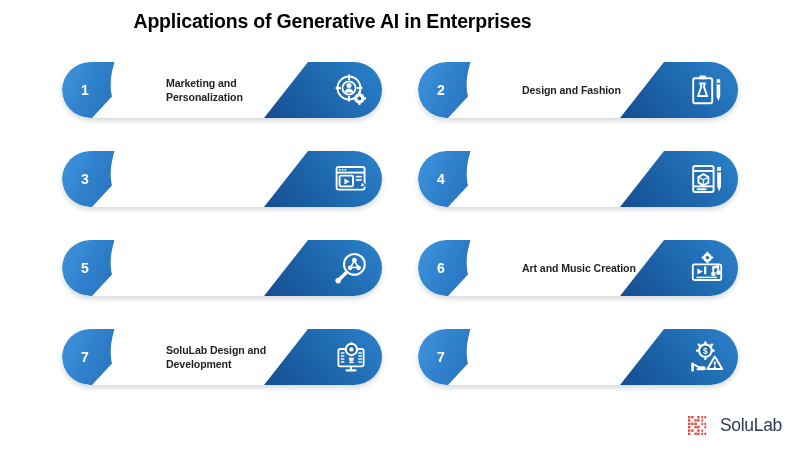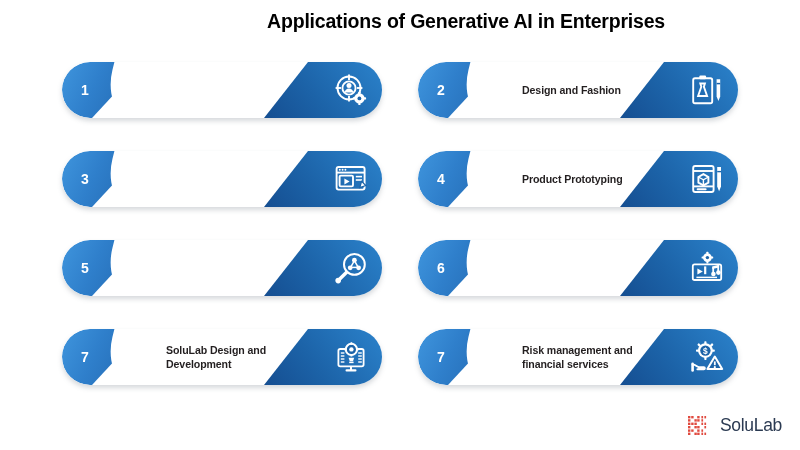--- a/index.html
+++ b/index.html
@@ -15,21 +15,21 @@
     overflow: hidden;
     position: relative;
   }
 
   
   .page-title {
     position: absolute;
     top: 10px;
     left: 0;
     width: 665px;
-    text-align: right;
+    text-align: center;
     font-size: 19.5px;
     font-weight: bold;
     color: #000000;
     letter-spacing: -0.2px;
   }
 
   
   .cards-grid {
     position: absolute;
     top: 62px;
@@ -169,20 +169,21 @@
 
 <div class="cards-grid">
 
   <div class="card">
     <div class="card-body"></div>
     <div class="card-num-wrap">
       <div class="card-num-shape"></div>
       <div class="card-num-curve"></div>
     </div>
     <div class="card-num">1</div>
+    <div class="card-label">Marketing and Personalization</div>
     <div class="card-iconpanel"></div>
     <div class="card-icon">
       <svg viewBox="0 0 34 34" fill="none" stroke="#ffffff" stroke-width="1.9">
         <circle cx="15" cy="15" r="11.5"></circle>
         <circle cx="15" cy="15" r="6.6"></circle>
         <line x1="15" y1="1.6" x2="15" y2="7"></line>
         <line x1="15" y1="23" x2="15" y2="28.4"></line>
         <line x1="1.6" y1="15" x2="7" y2="15"></line>
         <line x1="23" y1="15" x2="28.4" y2="15"></line>
         <circle cx="15" cy="12.6" r="2.5" fill="#ffffff" stroke="none"></circle>
@@ -245,21 +246,20 @@
     </div>
   </div>
 
   <div class="card">
     <div class="card-body"></div>
     <div class="card-num-wrap">
       <div class="card-num-shape"></div>
       <div class="card-num-curve"></div>
     </div>
     <div class="card-num">4</div>
-    <div class="card-label">Product Prototyping</div>
     <div class="card-iconpanel"></div>
     <div class="card-icon">
       <svg viewBox="0 0 34 34" fill="none" stroke="#ffffff" stroke-width="1.9">
         <rect x="3.2" y="4" width="20.4" height="26" rx="2"></rect>
         <line x1="3.2" y1="9" x2="23.6" y2="9"></line>
         <line x1="3.2" y1="24.4" x2="23.6" y2="24.4"></line>
         <path d="M13.4 12.2l5 2.8v5.6l-5 2.8-5-2.8V15z"></path>
         <path d="M8.4 15l5 2.8 5-2.8M13.4 17.8v5.6" stroke-width="1.4"></path>
         <rect x="6.6" y="26.2" width="10" height="2" rx="1" fill="#ffffff" stroke="none"></rect>
         <path d="M27.2 5h3.8v19.6l-1.9 4.6-1.9-4.6z" fill="#ffffff" stroke="none"></path>
@@ -295,20 +295,21 @@
     </div>
   </div>
 
   <div class="card">
     <div class="card-body"></div>
     <div class="card-num-wrap">
       <div class="card-num-shape"></div>
       <div class="card-num-curve"></div>
     </div>
     <div class="card-num">6</div>
+    <div class="card-label">Art and Music Creation</div>
     <div class="card-iconpanel"></div>
     <div class="card-icon">
       <svg viewBox="0 0 34 34" fill="none" stroke="#ffffff" stroke-width="1.8">
         <circle cx="17.4" cy="6.6" r="4.4" fill="#ffffff" stroke="none"></circle>
         <circle cx="17.4" cy="6.6" r="1.7" fill="#1c63a8" stroke="none"></circle>
         <g fill="#ffffff" stroke="none">
           <rect x="16.4" y="0.8" width="2" height="2.4" rx="0.5"></rect>
           <rect x="16.4" y="10" width="2" height="2.4" rx="0.5"></rect>
           <rect x="11.6" y="5.6" width="2.4" height="2" rx="0.5"></rect>
           <rect x="20.8" y="5.6" width="2.4" height="2" rx="0.5"></rect>
@@ -366,21 +367,20 @@
     </div>
   </div>
 
   <div class="card">
     <div class="card-body"></div>
     <div class="card-num-wrap">
       <div class="card-num-shape"></div>
       <div class="card-num-curve"></div>
     </div>
     <div class="card-num">7</div>
-    <div class="card-label">Risk management and financial services</div>
     <div class="card-iconpanel"></div>
     <div class="card-icon">
       <svg viewBox="0 0 34 34" fill="none" stroke="#ffffff" stroke-width="1.8">
         <circle cx="15.4" cy="10.6" r="7.4" fill="#ffffff" stroke="none"></circle>
         <circle cx="15.4" cy="10.6" r="5.2" fill="#1c63a8" stroke="none"></circle>
         <g fill="#ffffff" stroke="none">
           <rect x="14.3" y="1.2" width="2.2" height="3.2" rx="0.7"></rect>
           <rect x="14.3" y="16.8" width="2.2" height="3.2" rx="0.7"></rect>
           <rect x="6" y="9.5" width="3.2" height="2.2" rx="0.7"></rect>
           <rect x="21.6" y="9.5" width="3.2" height="2.2" rx="0.7"></rect>

